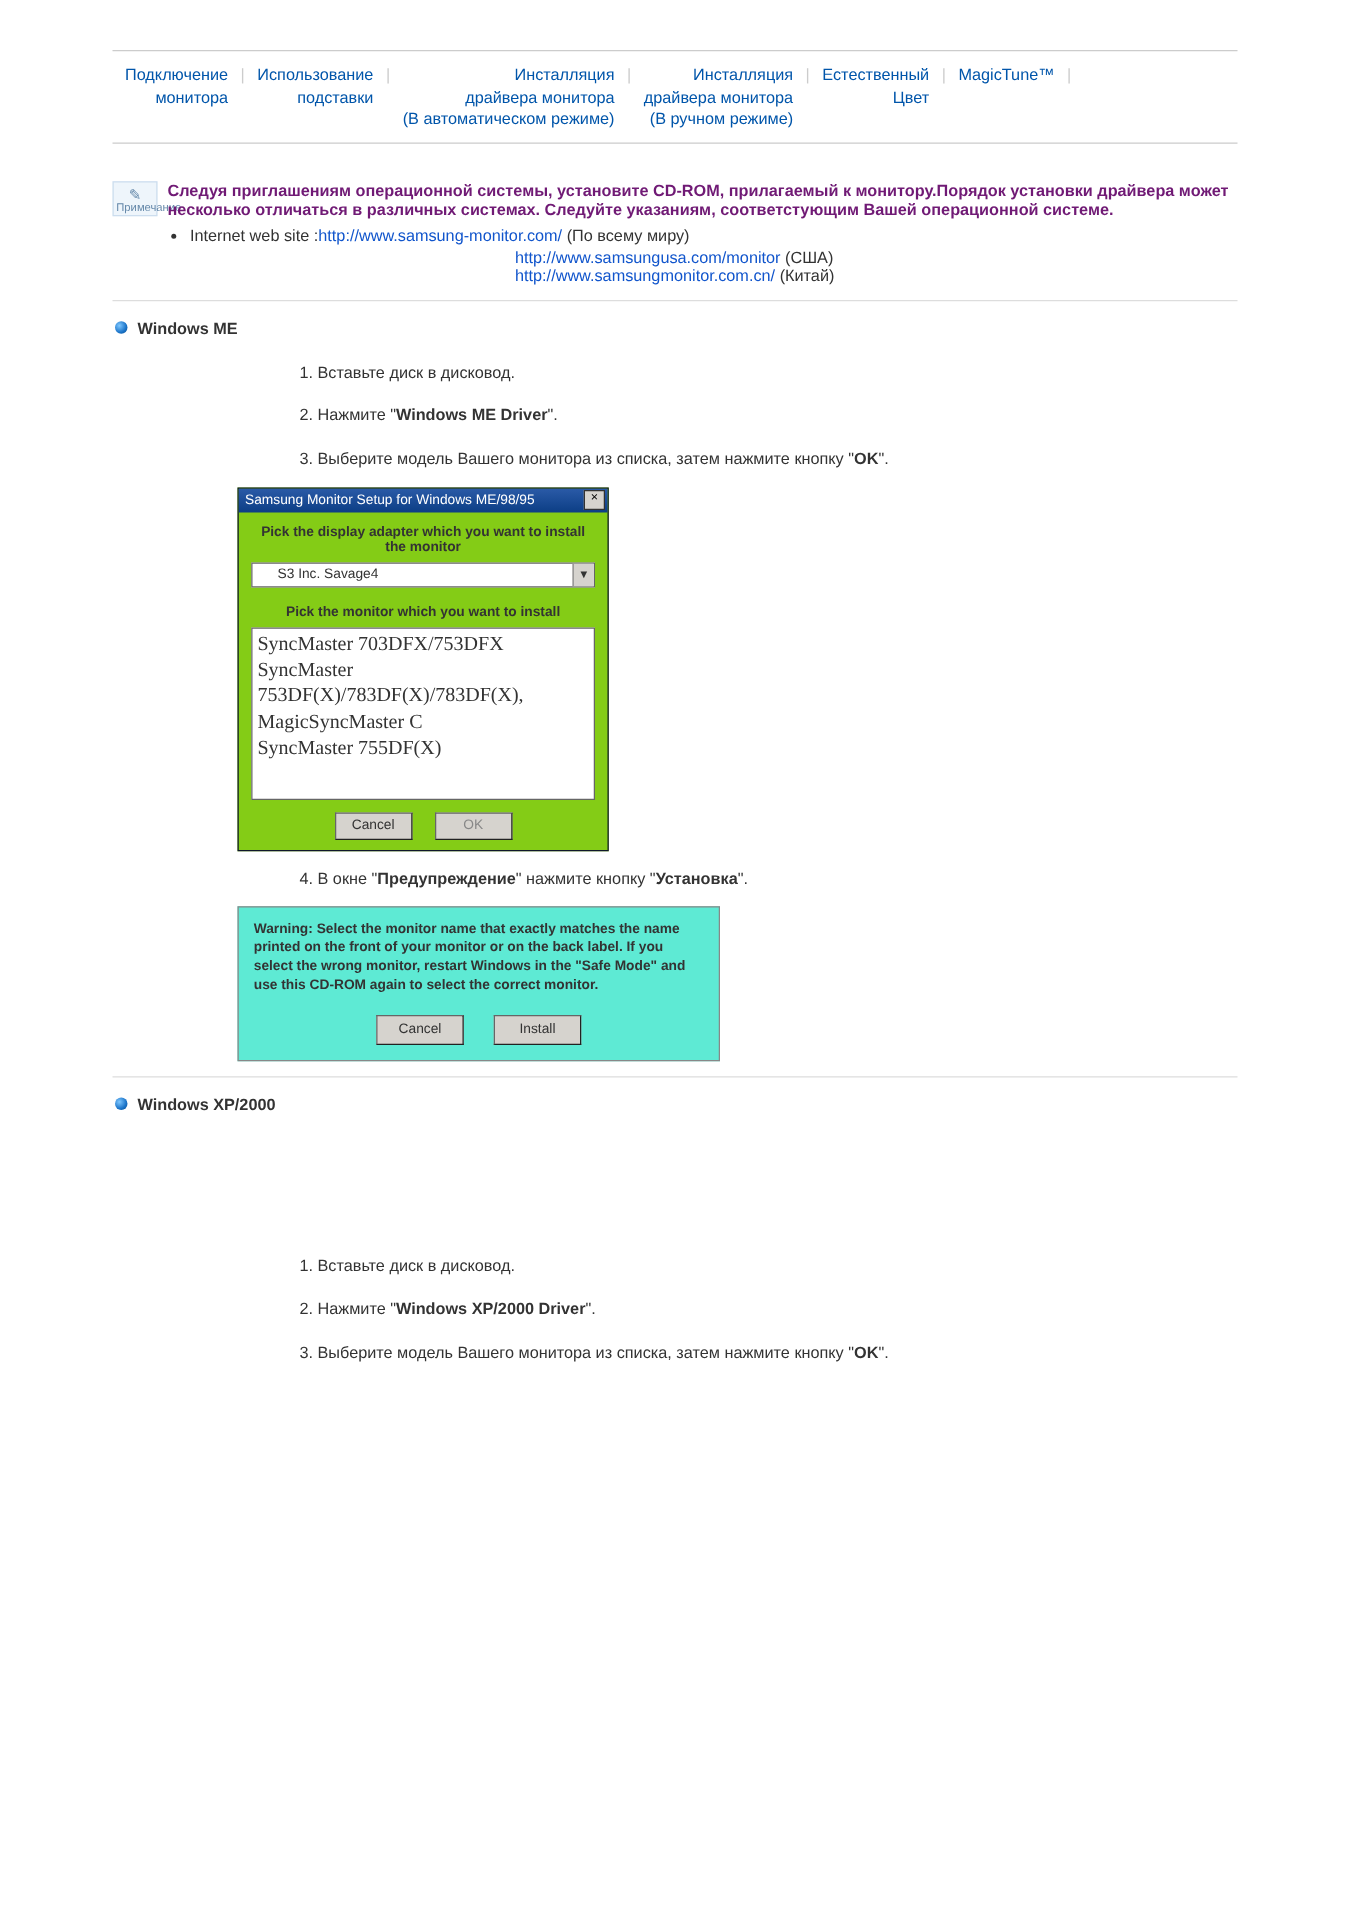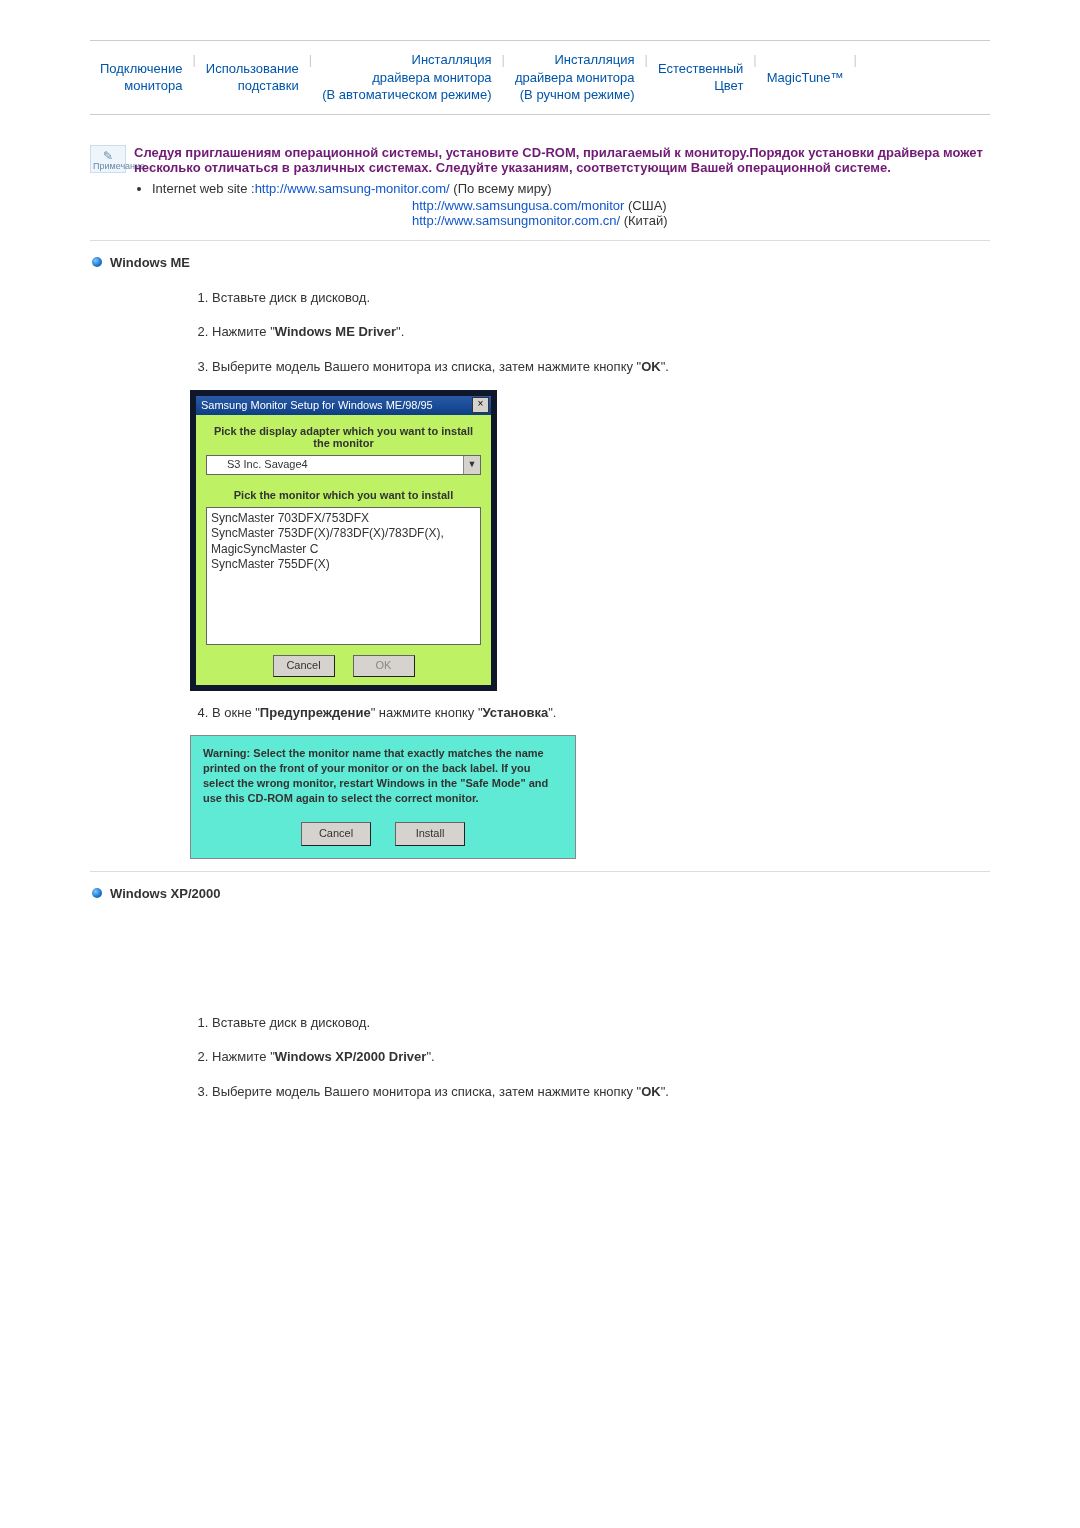--- a/index.html
+++ b/index.html
@@ -15,21 +15,21 @@
     width: 900px;
     margin: 0 auto;
     padding: 40px 0;
   }
   .tabs {
     border-top: 1px solid #ccc;
     border-bottom: 1px solid #ccc;
     padding: 10px 0;
     display: flex;
     flex-wrap: nowrap;
-    align-items: center;
+    align-items: flex-start;
   }
   .tab {
     color: #0055aa;
     font-size: 13px;
     line-height: 1.35;
     text-align: right;
     padding: 0 10px;
     white-space: nowrap;
   }
   .tab-divider {
@@ -97,26 +97,26 @@
   }
   .section-title {
     font-weight: bold;
     font-size: 13px;
   }
   ol.steps {
     margin: 4px 0 6px 100px;
     padding: 0 0 0 22px;
     line-height: 1.9;
   }
-  ol.steps li { margin-bottom: 10px; }
+  ol.steps li { margin-bottom: 10px; margin-left: 42px; }
   .win-dialog {
     width: 295px;
     margin: 10px 0 10px 100px;
-    border: 6px solid #0f172a;
-    background: #bef264;
+    border: 1px solid #0f172a;
+    background: #84cc16;
     font-size: 11px;
   }
   .win-titlebar {
     height: 19px;
     background: linear-gradient(#2a5aa7, #0c3e85);
     color: #fff;
     display: flex;
     align-items: center;
     justify-content: space-between;
     padding: 0 2px 0 5px;
@@ -157,23 +157,24 @@
     border-left: 1px solid #888;
     text-align: center;
     font-size: 9px;
     line-height: 16px;
   }
   .win-list {
     border: 1px solid #666;
     background: #fff;
     height: 130px;
     padding: 3px 4px;
-    font-size: 12px;
+    font-size: 16px;
     line-height: 1.3;
     overflow: hidden;
+    font-family: Liberation Serif, serif;
   }
   .win-buttons {
     display: flex;
     justify-content: center;
     gap: 18px;
     margin-top: 10px;
   }
   .win-btn {
     min-width: 60px;
     height: 20px;

